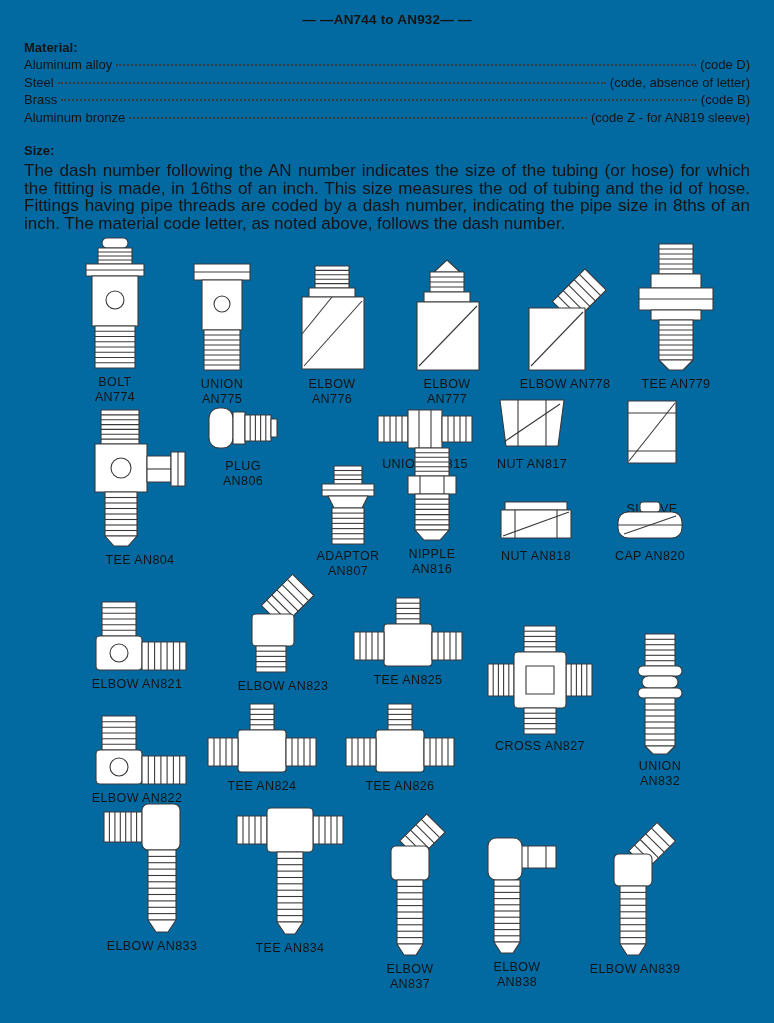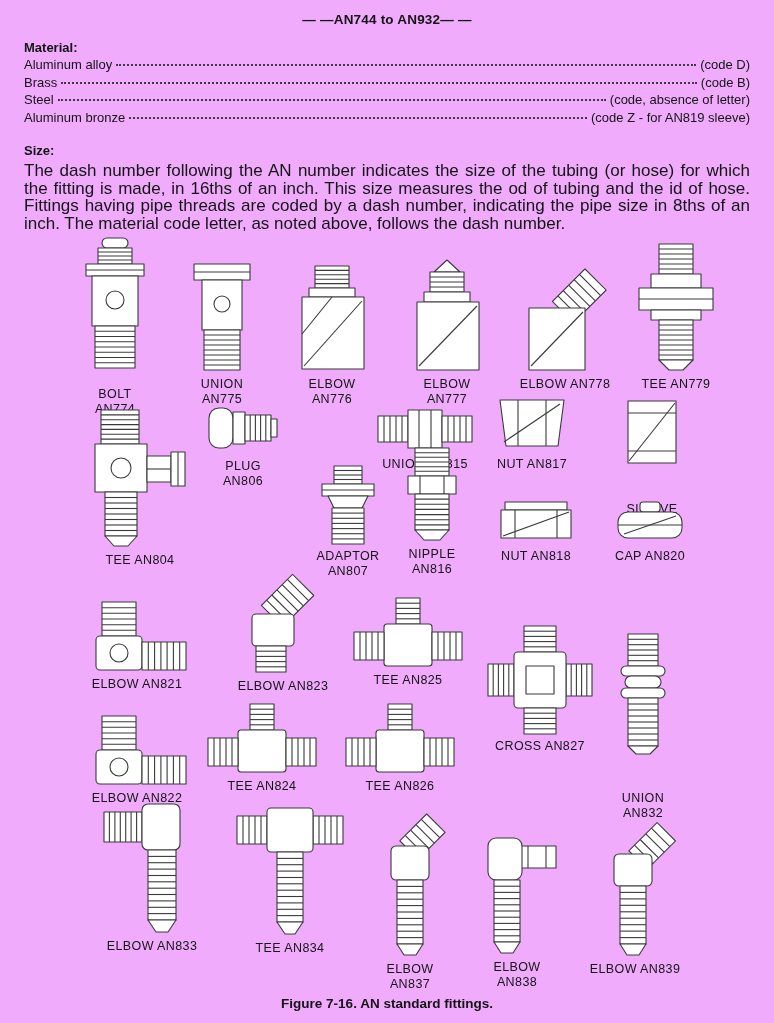--- a/index.html
+++ b/index.html
@@ -1,17 +1,17 @@
 <!DOCTYPE html>
 <html><head>
 <meta charset="utf-8">
 <style>
   html,body{margin:0;padding:0;background:#e8e8e8}
   .page{
-    position:relative;width:774px;height:1023px;margin:0 auto;background:#f0abfc;
+    position:relative;width:774px;height:1023px;margin:0 auto;background:#0369a1;
     font-family:"Liberation Sans",sans-serif;color:#141414;overflow:hidden;
   }
   .textblock{padding:12px 24px 0 24px}
   .hdr{text-align:center;font-weight:bold;font-size:13.5px;letter-spacing:.2px;margin-bottom:12px}
   .mat-heading,.size-heading{font-weight:bold;font-size:13px;line-height:17px}
   .mat-row{display:flex;align-items:baseline;font-size:13px;line-height:17.5px}
   .mat-row .dots{flex:1;border-bottom:2px dotted #3c3c3c;margin:0 4px;transform:translateY(-3px)}
   .size-heading{margin-top:16px}
   .size-text{font-size:17px;line-height:17.5px;margin-top:3px;text-align:justify}
   .figure{position:absolute;left:0;top:0;width:774px;height:1023px}
@@ -29,41 +29,41 @@
     <div class="hdr">— —AN744 to AN932— —</div>
 
     <div class="mat-heading">Material:</div>
 
     <div class="mat-row">
       <span>Aluminum alloy</span>
       <span class="dots"></span>
       <span>(code D)</span>
     </div>
     <div class="mat-row">
+      <span>Steel</span>
+      <span class="dots"></span>
+      <span>(code, absence of letter)</span>
+    </div>
+    <div class="mat-row">
       <span>Brass</span>
       <span class="dots"></span>
       <span>(code B)</span>
-    </div>
-    <div class="mat-row">
-      <span>Steel</span>
-      <span class="dots"></span>
-      <span>(code, absence of letter)</span>
     </div>
     <div class="mat-row">
       <span>Aluminum bronze</span>
       <span class="dots"></span>
       <span>(code Z - for AN819 sleeve)</span>
     </div>
 
     <div class="size-heading">Size:</div>
     <div class="size-text">The dash number following the AN number indicates the size of the tubing (or hose) for which the fitting is made, in 16ths of an inch. This size measures the od of tubing and the id of hose. Fittings having pipe threads are coded by a dash number, indicating the pipe size in 8ths of an inch. The material code letter, as noted above, follows the dash number.</div>
   </div>
 
   <div class="figure">
-      <div class="fitting" style="left: 78px; top: 238px; width: 74px; gap: 12px;">
+      <div class="fitting" style="left: 78px; top: 238px; width: 74px;">
         <svg width="74" height="132" viewBox="0 0 74 132">
           <g fill="#ffffff" stroke="#3a3a3a" stroke-width="1.1" stroke-linejoin="round">
             <rect x="24" y="0" width="26" height="10" rx="5"></rect>
             <rect x="20" y="10" width="34" height="16" rx="0"></rect>
             <line x1="20" y1="14.0" x2="54" y2="14.0"></line>
             <line x1="20" y1="18.0" x2="54" y2="18.0"></line>
             <line x1="20" y1="22.0" x2="54" y2="22.0"></line>
             <rect x="8" y="26" width="58" height="12" rx="0"></rect>
             <line x1="8" y1="32" x2="66" y2="32"></line>
             <rect x="14" y="38" width="46" height="50" rx="0"></rect>
@@ -417,21 +417,21 @@
             <rect x="38" y="40" width="28" height="28" rx="0"></rect>
             <rect x="36" y="82" width="32" height="26" rx="0"></rect>
             <line x1="36" y1="87.2" x2="68" y2="87.2"></line>
             <line x1="36" y1="92.4" x2="68" y2="92.4"></line>
             <line x1="36" y1="97.6" x2="68" y2="97.6"></line>
             <line x1="36" y1="102.8" x2="68" y2="102.8"></line>
           </g>
         </svg>
         <div class="flabel">CROSS AN827</div>
       </div>
-      <div class="fitting" style="left: 615px; top: 634px; width: 56px; gap: 32px;">
+      <div class="fitting" style="left: 632px; top: 634px; width: 56px;">
         <svg width="56" height="120" viewBox="0 0 56 120">
           <g fill="#ffffff" stroke="#3a3a3a" stroke-width="1.1" stroke-linejoin="round">
             <rect x="13" y="0" width="30" height="32" rx="0"></rect>
             <line x1="13" y1="5.3" x2="43" y2="5.3"></line>
             <line x1="13" y1="10.7" x2="43" y2="10.7"></line>
             <line x1="13" y1="16.0" x2="43" y2="16.0"></line>
             <line x1="13" y1="21.3" x2="43" y2="21.3"></line>
             <line x1="13" y1="26.7" x2="43" y2="26.7"></line>
             <rect x="6" y="32" width="44" height="10" rx="5"></rect>
             <rect x="10" y="42" width="36" height="12" rx="6"></rect>
@@ -642,14 +642,13 @@
             <line x1="32" y1="98.7" x2="58" y2="98.7"></line>
             <line x1="32" y1="105.1" x2="58" y2="105.1"></line>
             <line x1="32" y1="111.6" x2="58" y2="111.6"></line>
             <polygon points="32,118 58,118 51,129 39,129"></polygon>
           </g>
         </svg>
         <div class="flabel">ELBOW AN839</div>
       </div>
     </div>
 
-  <div class="caption">Figure 7-16. AN standard fittings.</div>
 </div>
 
 </body></html>

